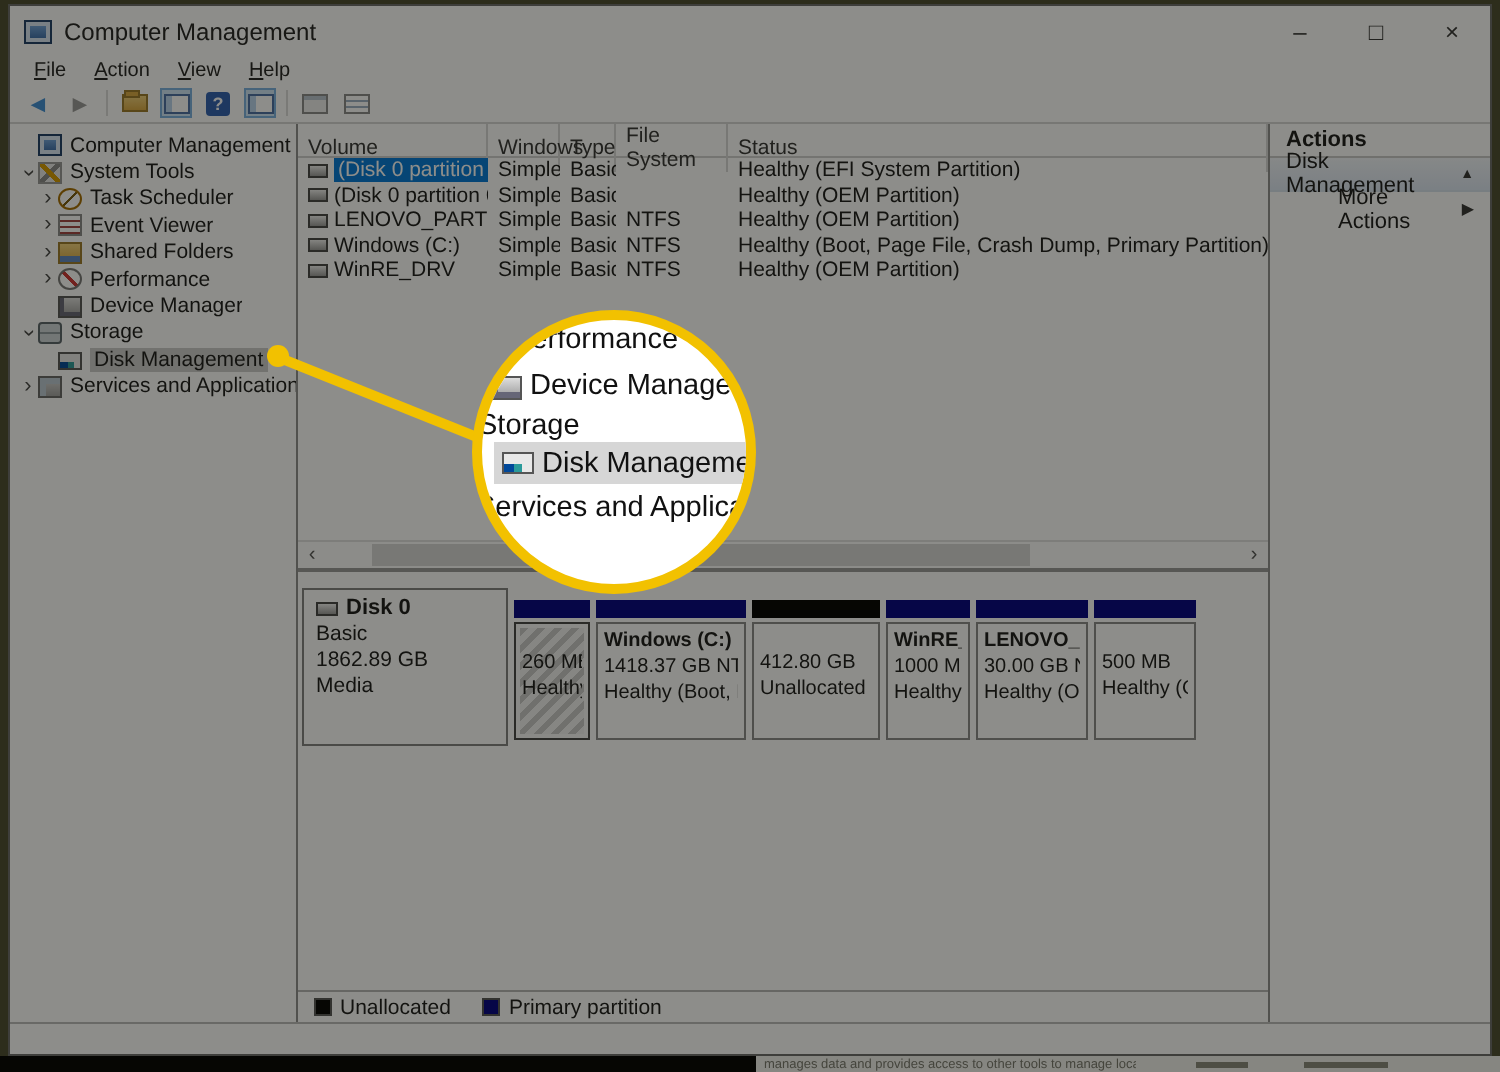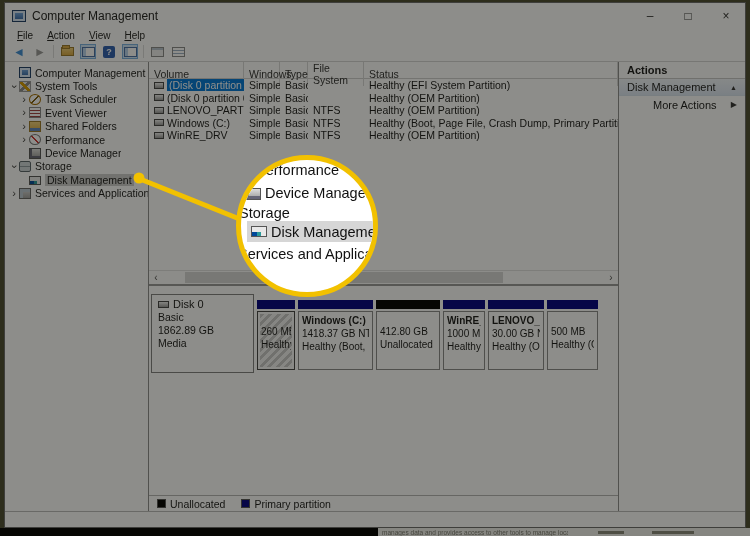--- a/index.html
+++ b/index.html
@@ -73,21 +73,21 @@
   .hscroll { height:14px; flex:none; background:#fdfdfd; border-top:1px solid #e0e0e0; display:flex; align-items:center; }
   .sarrow { width:14px; text-align:center; font-size:10px; color:#555; flex:none; }
   .strack { flex:1; height:100%; position:relative; }
   .sthumb { position:absolute; left:5%; top:1px; bottom:1px; width:72%; background:#d8d8d8; }
 
   .splitter { height:2px; background:#9a9a9a; flex:none; }
 
   .bottom-pane { flex:1; position:relative; background:#fff; overflow:hidden; }
   .disk-row { display:flex; margin:8px 0 0 2px; height:79px; }
   .disk-head { width:103px; flex:none; border:1px solid #808080; padding:3px 6px; font-size:10.5px; line-height:13px; background:#fff; }
-  .dh-name { display:flex; align-items:center; font-weight:normal; font-size:11px; }
+  .dh-name { display:flex; align-items:center; font-weight:bold; font-size:11px; }
   .dh-ico { width:11px; height:7px; border:1px solid #444; background:linear-gradient(#eee,#999); margin-right:4px; }
   .cd-ico { width:10px; height:10px; border-radius:50%; background:radial-gradient(circle at 50% 50%, #888 0 2px, #ddd 2px 4px, #aab4bc 4px); margin-right:4px; }
   .parts { display:flex; gap:3px; padding:6px 0 3px 3px; flex:1; min-width:0; }
   .part { display:flex; flex-direction:column; flex:none; }
   .pbar { height:9px; margin-bottom:2px; }
   .pbar.primary { background:#000080; }
   .pbar.unalloc { background:#000000; }
   .pbody { flex:1; border:1px solid #8a8a8a; background:#fff; padding:2px 3px; overflow:hidden; }
   .pbody.sel { background:repeating-linear-gradient(135deg,#f2f2f2 0 3px,#c9c9c9 3px 6px);
                box-shadow:inset 0 0 0 2px #fafafa; border:1px solid #444; }
@@ -95,21 +95,21 @@
   .pl { font-size:10px; line-height:13px; white-space:nowrap; overflow:hidden; }
   .pl.nm { font-weight:bold; }
   .cd-row { margin-top:3px; border-top:1px solid #c5c5c5; padding-top:0; }
   .cd-row .disk-head { height:70px; }
   .nomedia { margin-top:12px; }
   .legend { position:absolute; left:0; right:0; bottom:0; height:16px; border-top:1px solid #b5b5b5;
             display:flex; align-items:center; gap:16px; padding-left:8px; font-size:10.5px; background:#fff; }
   .litem { display:flex; align-items:center; gap:4px; }
   .lsq { width:9px; height:9px; border:1px solid #555; }
 
-  .actions-panel { width:127px; flex:none; background:#fff; border-left:1px solid #8f8f8f; font-size:11px; }
+  .actions-panel { width:111px; flex:none; background:#fff; border-left:1px solid #8f8f8f; font-size:11px; }
   .ap-head { height:17px; display:flex; align-items:center; padding-left:8px; font-weight:bold; border-bottom:1px solid #c9c9c9; }
   .ap-group { height:17px; display:flex; align-items:center; padding:0 8px;
               background:linear-gradient(#f2f6fb,#dce6f3); border-bottom:1px solid #d8e2ee; }
   .ap-group .caret { margin-left:auto; font-size:7px; color:#333; }
   .ap-more { height:17px; display:flex; align-items:center; padding:0 8px 0 34px; }
   .ap-more .caret { margin-left:auto; font-size:8px; color:#333; }
 
   .statusbar { height:16px; border-top:1px solid #bbb; background:#fff; flex:none; }
 
   

